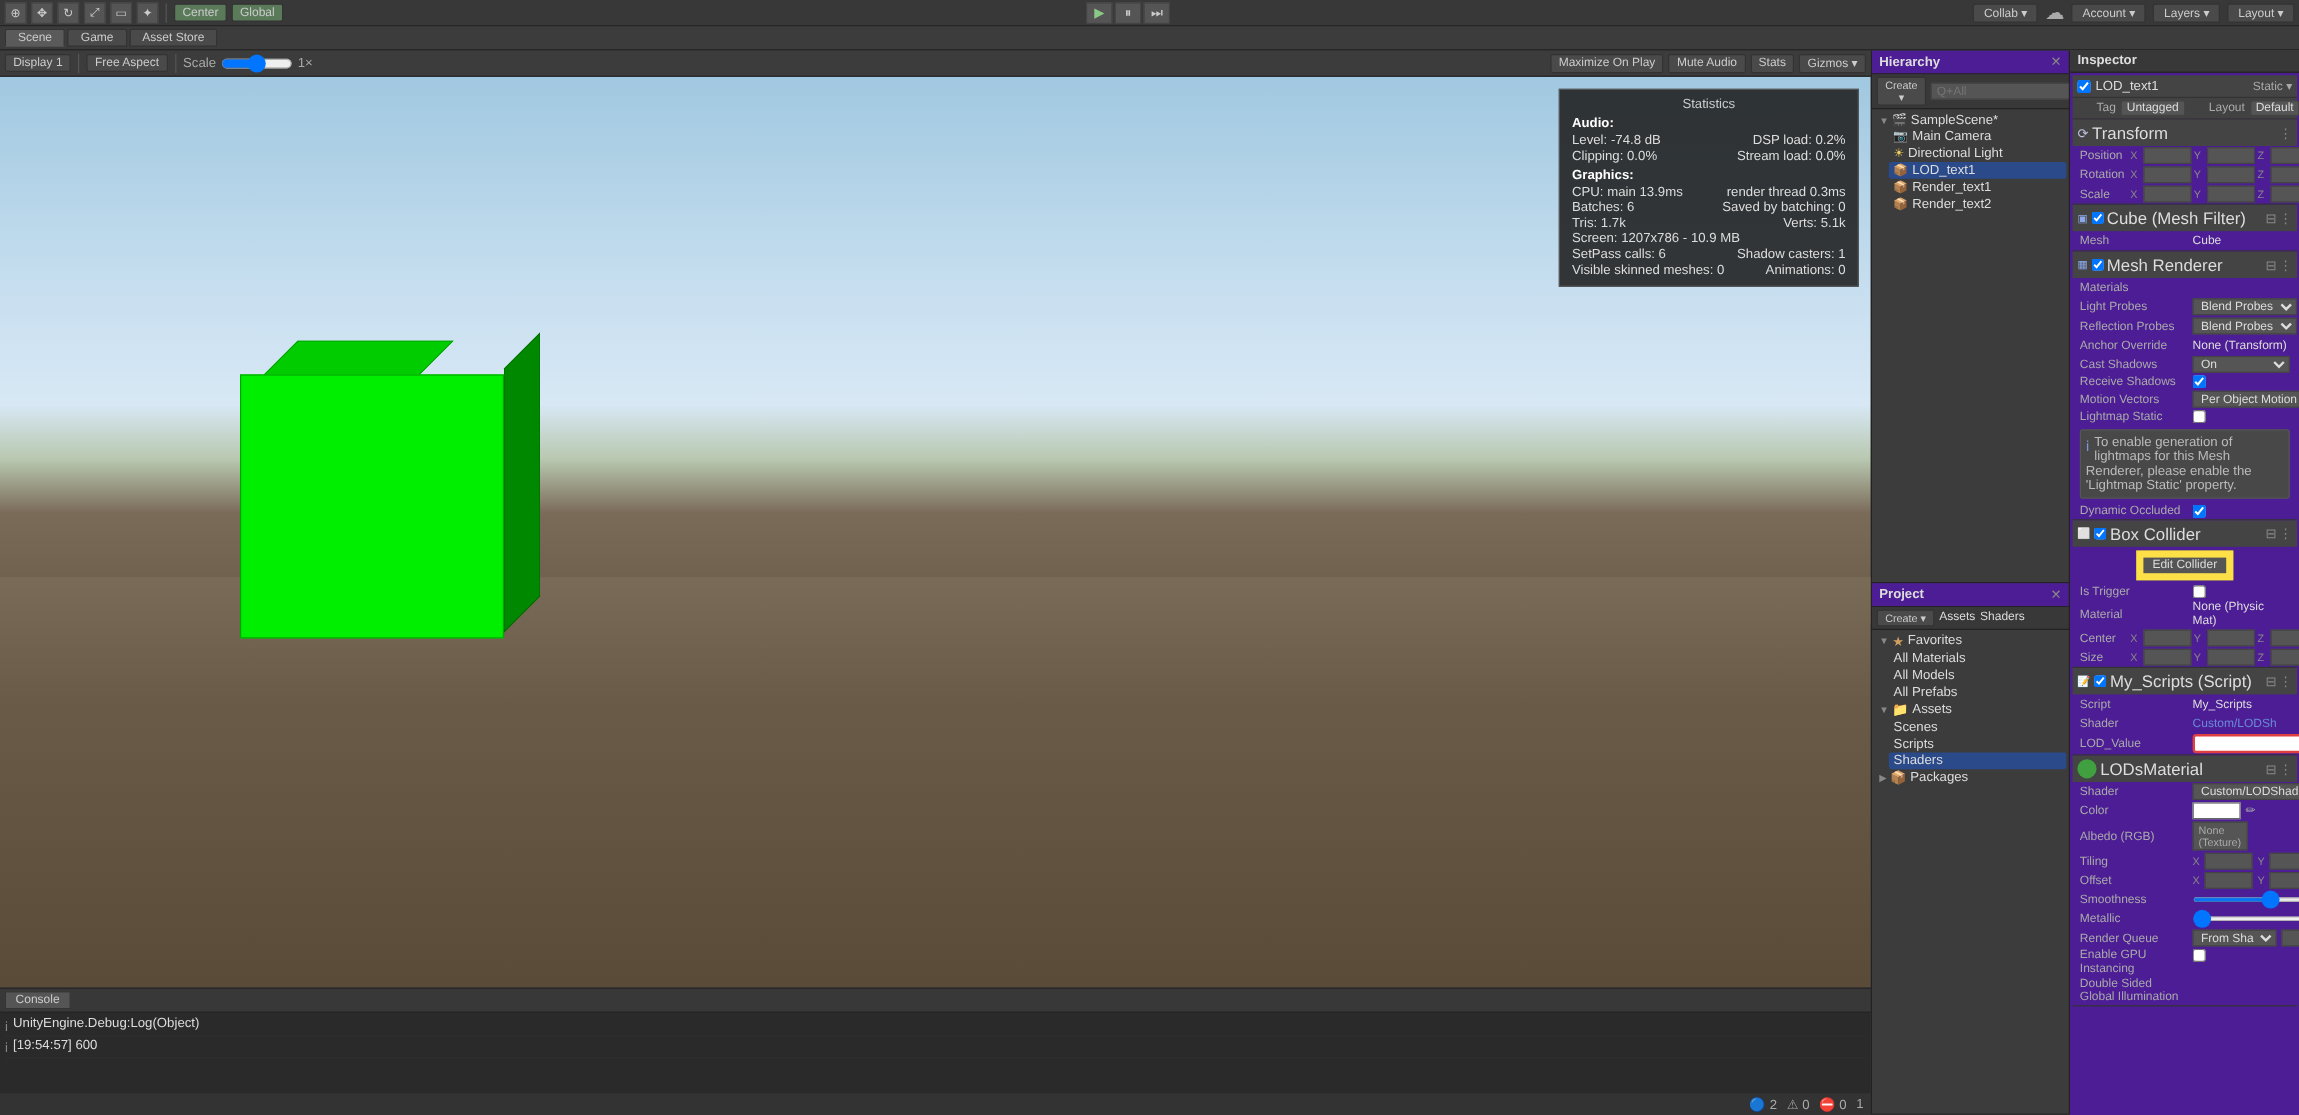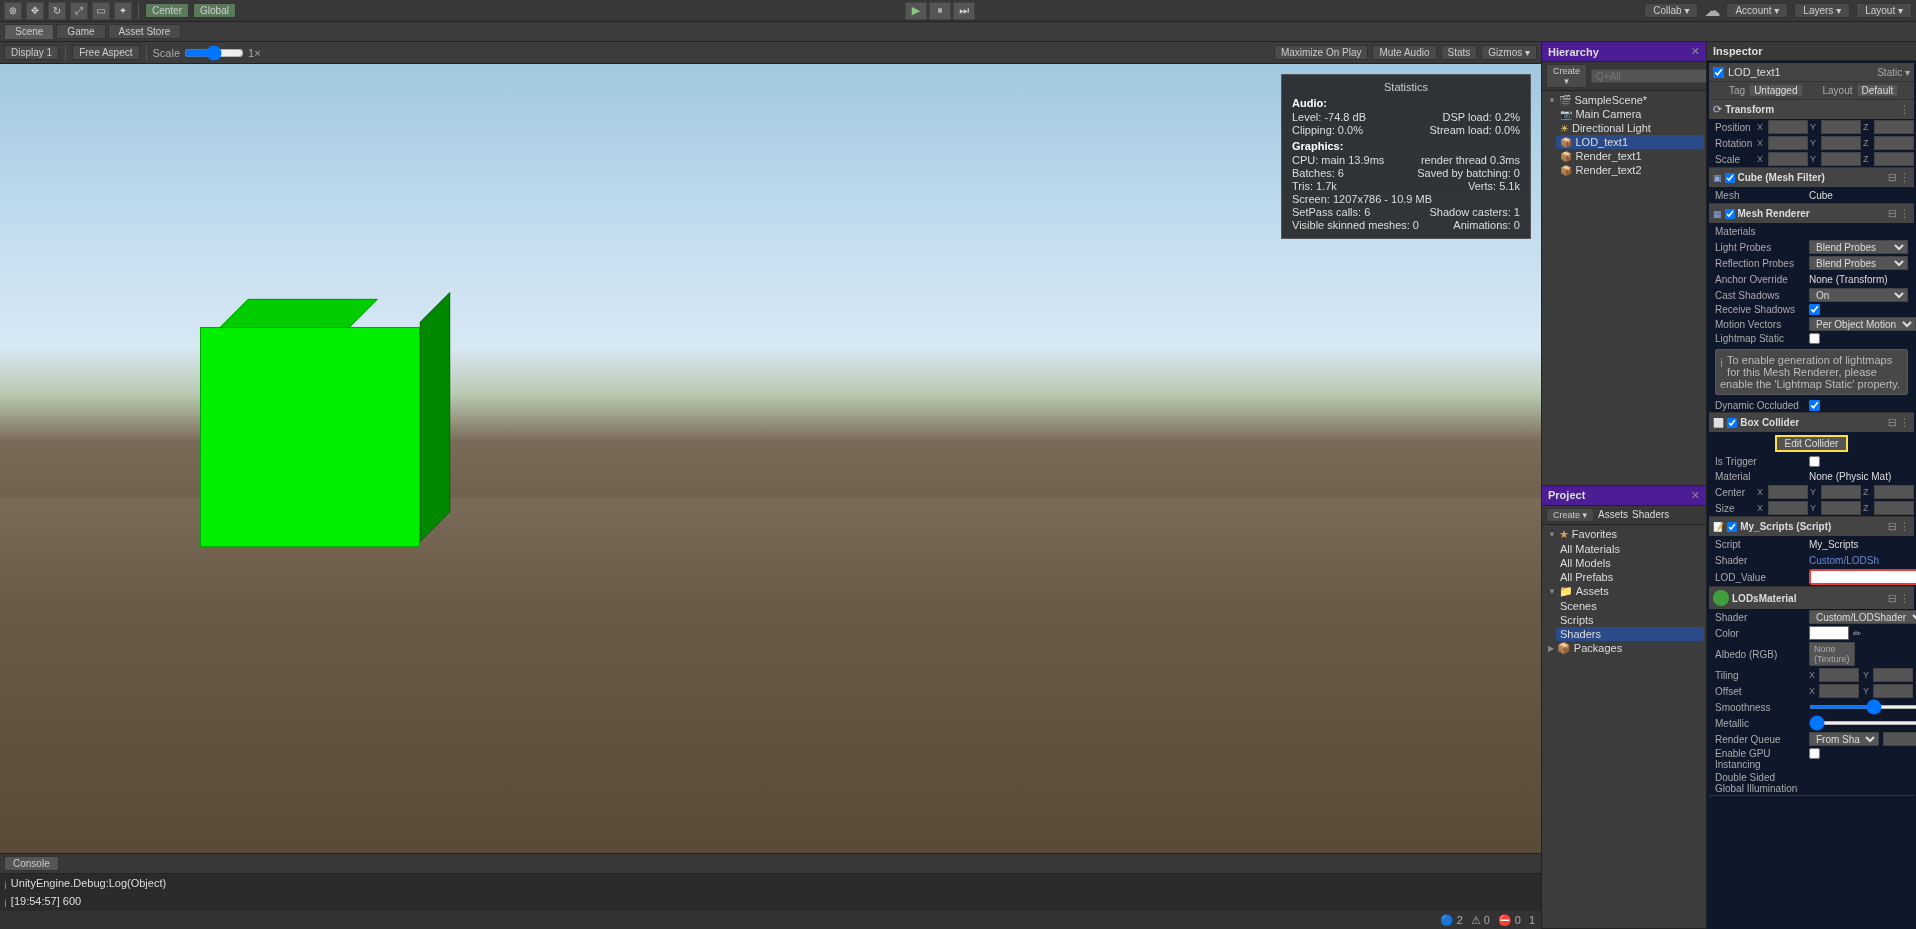--- a/index.html
+++ b/index.html
@@ -178,27 +178,27 @@
       gap: 3px;
       border-radius: 2px;
       font-size: 10px;
     }
     .tree-item.selected { background: #2a4a8a; }
     .tree-arrow { color: #888; font-size: 8px; }
     .indent1 { margin-left: 12px; }
 
     
     .inspector-panel {
-      width: 210px;
+      width: 192px;
       border-left: 1px solid #222;
       flex-shrink: 0;
       display: flex;
       flex-direction: column;
       overflow-y: auto;
-      background: #0f172a;
+      background: #4c1d95;
     }
     .inspector-header {
       background: #383838;
       border-bottom: 1px solid #222;
       padding: 3px 6px;
       display: flex;
       align-items: center;
       gap: 4px;
     }
     .inspector-title { font-size: 11px; color: #ddd; font-weight: bold; }
@@ -231,21 +231,21 @@
       border-bottom: 1px solid #333;
     }
     .component-header {
       background: #444;
       padding: 3px 4px;
       display: flex;
       align-items: center;
       gap: 3px;
       cursor: pointer;
     }
-    .component-title { color: #ddd; font-size: 10px; font-weight: bold; flex: 1; }
+    .component-title { color: #ddd; font-size: 14px; font-weight: normal; flex: 1; }
     .component-icons { display: flex; gap: 2px; color: #888; font-size: 9px; }
 
     .prop-row {
       display: flex;
       align-items: center;
       padding: 1px 6px;
       gap: 4px;
       min-height: 16px;
     }
     .prop-label { color: #aaa; font-size: 10px; width: 90px; flex-shrink: 0; }
@@ -285,21 +285,21 @@
     .material-dot { width: 16px; height: 16px; border-radius: 50%; background: #40a040; flex-shrink: 0; }
 
     .color-swatch { width: 40px; height: 14px; background: #ffffff; border: 1px solid #666; cursor: pointer; }
     .none-texture { background: #555; border: 1px solid #444; color: #aaa; padding: 1px 4px; font-size: 9px; }
 
     .slider-container { display: flex; align-items: center; gap: 4px; flex: 1; }
     .slider { flex: 1; height: 4px; }
 
     
     .console-area {
-      height: 76px;
+      height: 106px;
       background: #2a2a2a;
       border-top: 1px solid #222;
       display: flex;
       flex-direction: column;
       flex-shrink: 0;
     }
     .console-tab-bar {
       background: #383838;
       border-bottom: 1px solid #222;
       height: 20px;
@@ -716,21 +716,21 @@
         <div class="component-header">
           <span style="color:#60c060; font-size:9px;">⬜</span>
           <input type="checkbox" checked="" style="width: 10px; height: 10px;">
           <span class="component-title">Box Collider</span>
           <div class="component-icons">
             <span>⊟</span>
             <span>⋮</span>
           </div>
         </div>
         <div class="prop-row">
-          <button style="background:#555; border:2px solid #fde047; color:#ddd; padding:1px 8px; cursor:pointer; font-size:10px; margin:2px auto;">Edit Collider</button>
+          <button style="background:#555; border:6px solid #fde047; color:#ddd; padding:1px 8px; cursor:pointer; font-size:10px; margin:2px auto;">Edit Collider</button>
         </div>
         <div class="checkbox-row">
           <span class="prop-label">Is Trigger</span>
           <input type="checkbox" class="prop-checkbox" style="">
         </div>
         <div class="prop-row">
           <span class="prop-label">Material</span>
           <span class="prop-value">None (Physic Mat)</span>
         </div>
         <div class="xyz-row">

